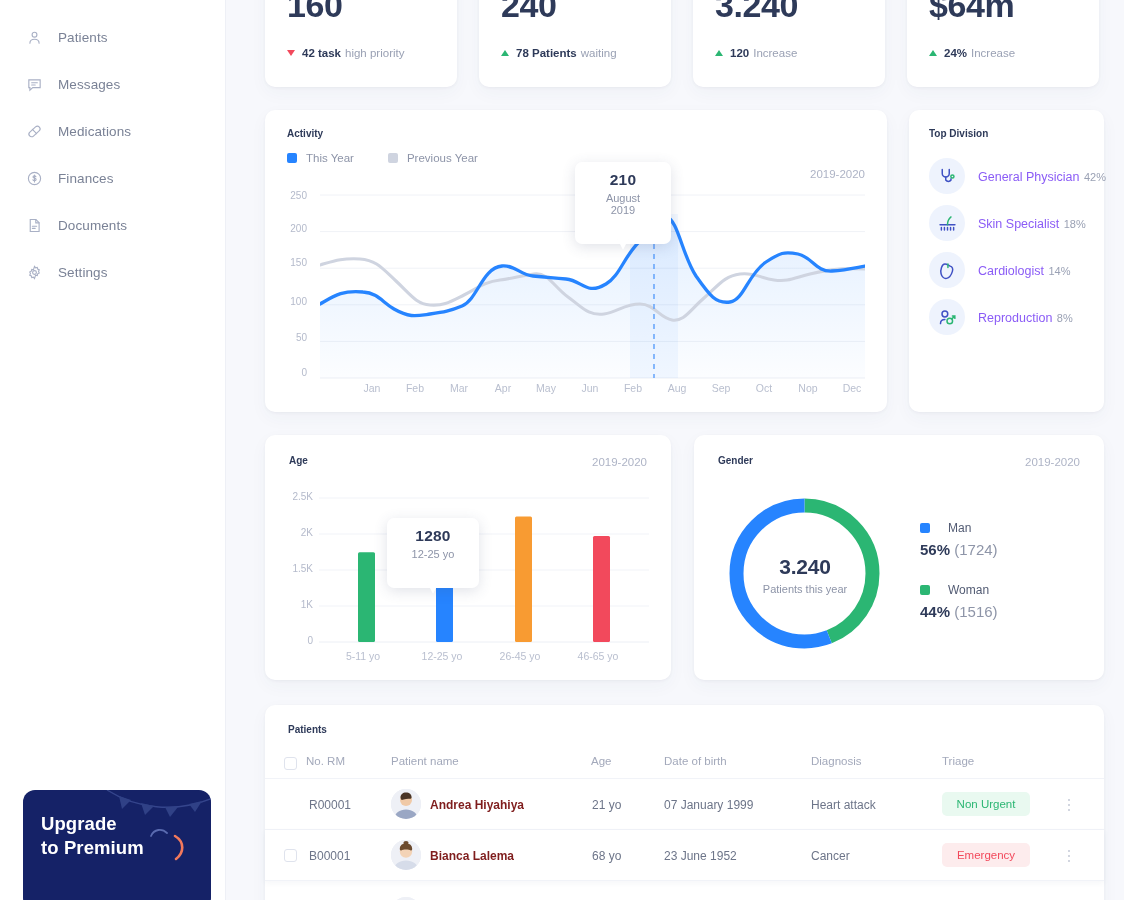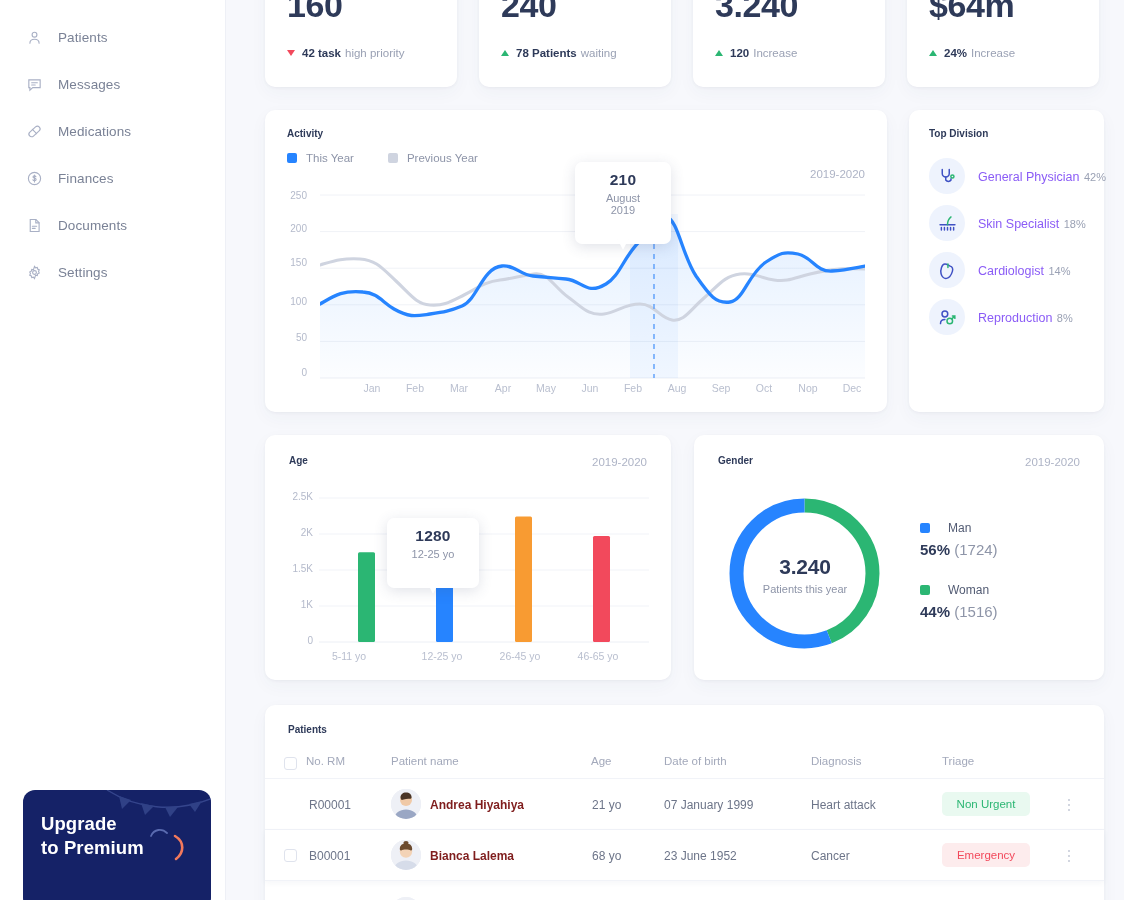--- a/index.html
+++ b/index.html
@@ -506,21 +506,21 @@
         <rect x="196" y="23.5" width="17" height="125.5" rx="1.5" fill="#f89b32"></rect>
         <rect x="274" y="43.0" width="17" height="106" rx="1.5" fill="#f2495c"></rect>
       </svg>
 
       <div class="tooltip" style="left:122px; top:83px; width:92px;">
         <div class="tt-val">1280</div>
         <div class="tt-sub">12-25 yo</div>
         <div class="tt-arrow"></div>
       </div>
 
-      <div class="axis-x" style="left:53px;  top:215px; width:62px">5-11 yo</div>
+      <div class="axis-x" style="left:67px;  top:215px; width:62px">5-11 yo</div>
       <div class="axis-x" style="left:146px; top:215px; width:62px">12-25 yo</div>
       <div class="axis-x" style="left:224px; top:215px; width:62px">26-45 yo</div>
       <div class="axis-x" style="left:302px; top:215px; width:62px">46-65 yo</div>
     </div>
 
     <div id="gender" class="card">
       <div class="card-title">Gender</div>
       <div class="period">2019-2020</div>
 
       <svg class="plot" style="left:28px; top:56px;" width="165" height="165" viewBox="0 0 165 165">

